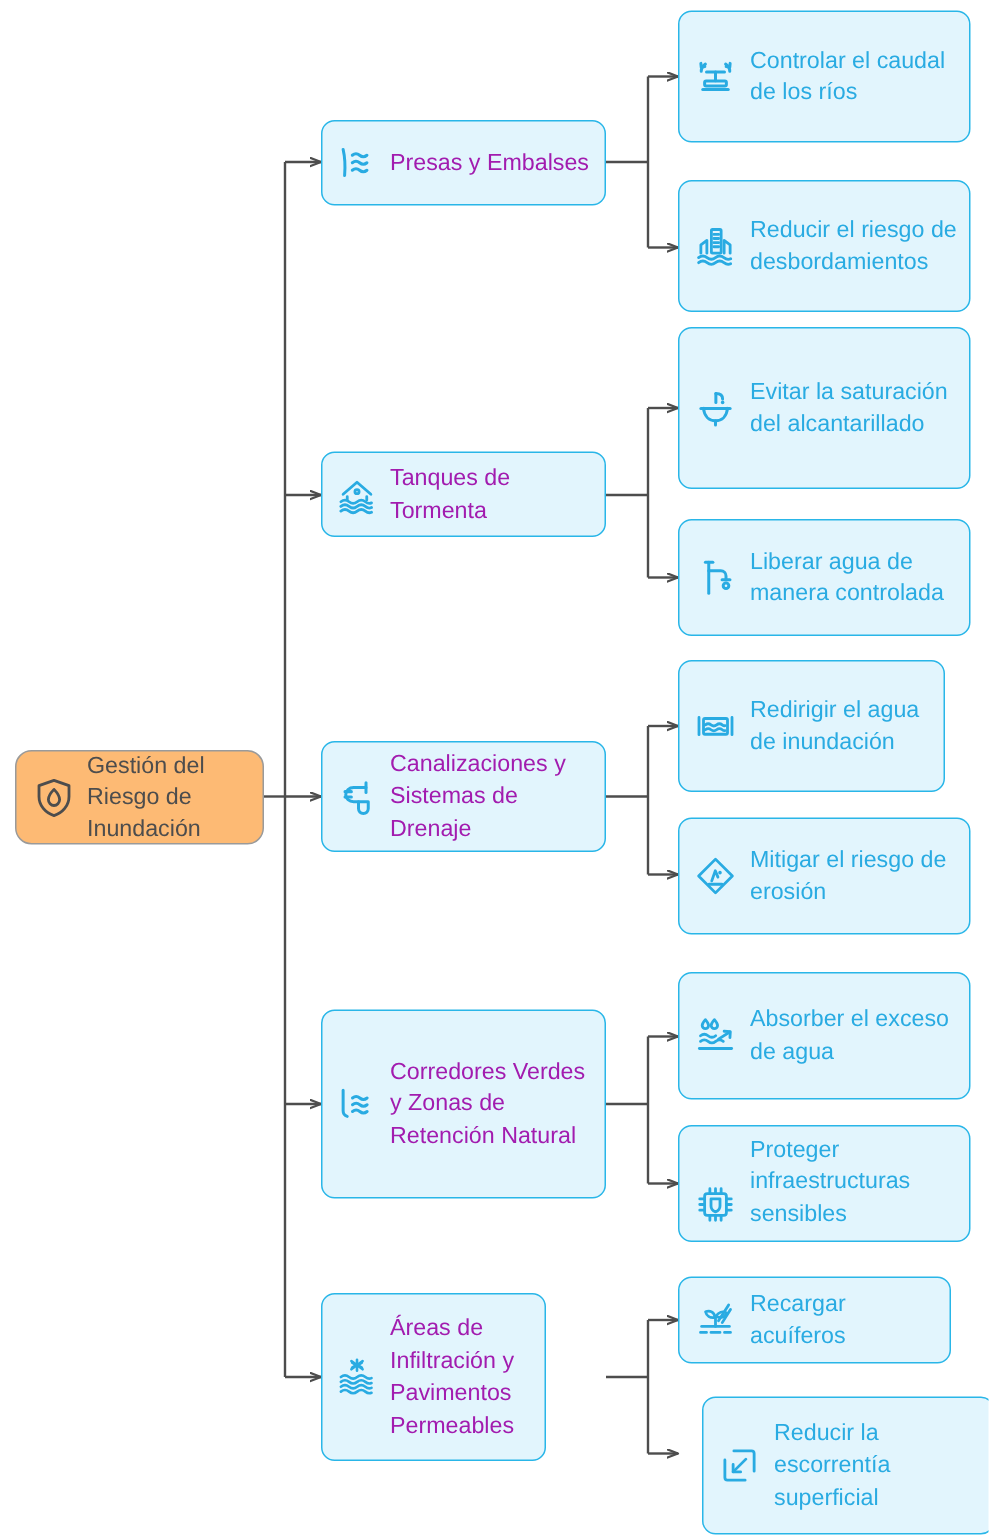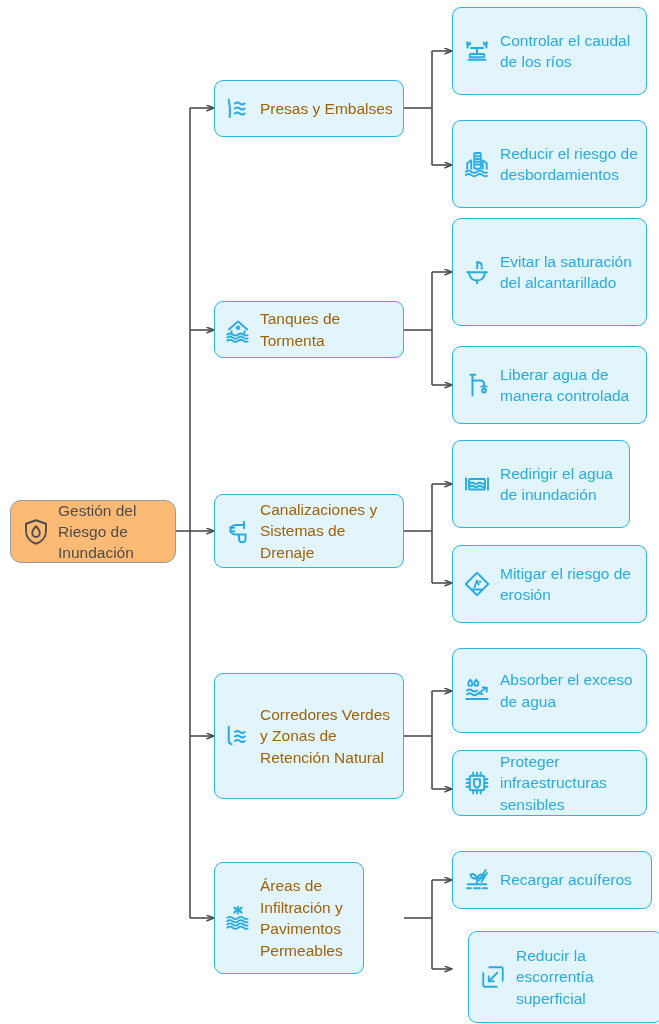--- a/index.html
+++ b/index.html
@@ -59,21 +59,21 @@
   }
 
   
   .branch {
     background: #e2f5fd;
     border: 1.7px solid #29b6e8;
     padding: 7px 8px 7px 6px;
   }
   .branch .ico { width: 34px; height: 34px; margin-right: 5px; }
   .branch .label {
-    color: #a16207;
+    color: #a21caf;
     font-size: 15.5px;
     line-height: 21.5px;
   }
 
   
   .leaf {
     background: #e2f5fd;
     border: 1.7px solid #29b6e8;
     padding: 7px 8px 7px 7px;
   }
@@ -283,21 +283,21 @@
         <path d="M4.0 14.6 c1.35-1.1 2.7-1.1 4.05 0 c1.35 1.1 2.7 1.1 4.05 0 c1.35-1.1 2.7-1.1 4.05 0"></path>
         <path d="M4.0 11.6 c1.35-1.1 2.7-1.1 4.05 0 c1.35 1.1 2.7 1.1 4.05 0"></path>
         <path d="M13.6 13.4 L19.6 9.6"></path>
         <path d="M16.6 9.2 L19.9 9.4 L19.7 12.6"></path>
         <path d="M3.4 18.4 H20.6"></path>
       </svg>
     </span>
     <span class="label">Absorber el exceso de agua</span>
   </div>
 
-  <div class="node leaf" style="left:452px; top:750px; width:195px; height:66px;">
+  <div class="node leaf" style="left:452px; top:750px; width:195px; height:78px;align-items:flex-end;">
     <span class="ico">
       <svg width="30" height="30" viewBox="0 0 24 24" fill="none" stroke="#29abe2" stroke-width="1.5" stroke-linecap="round" stroke-linejoin="round">
         <rect x="6.2" y="6.2" width="11.6" height="11.6" rx="1.4"></rect>
         <path d="M9.6 9.0 L14.4 9.0 L14.4 12.8 c0 1.6-1.1 2.6-2.4 3.1 c-1.3-0.5-2.4-1.5-2.4-3.1 Z"></path>
         <path d="M9.0 3.6 V6.2 M12 3.6 V6.2 M15 3.6 V6.2"></path>
         <path d="M9.0 17.8 V20.4 M12 17.8 V20.4 M15 17.8 V20.4"></path>
         <path d="M3.6 9.0 H6.2 M3.6 12 H6.2 M3.6 15 H6.2"></path>
         <path d="M17.8 9.0 H20.4 M17.8 12 H20.4 M17.8 15 H20.4"></path>
       </svg>
     </span>
@@ -311,21 +311,21 @@
         <path d="M9.0 3.5 L15.0 7.9 M15.0 3.5 L9.0 7.9"></path>
         <path d="M3.4 12.0 c1.45-1.15 2.9-1.15 4.35 0 c1.45 1.15 2.9 1.15 4.35 0 c1.45-1.15 2.9-1.15 4.35 0 c1.1 0.9 2.2 1.1 3.3 0.6"></path>
         <path d="M3.4 14.6 c1.45-1.15 2.9-1.15 4.35 0 c1.45 1.15 2.9 1.15 4.35 0 c1.45-1.15 2.9-1.15 4.35 0 c1.1 0.9 2.2 1.1 3.3 0.6"></path>
         <path d="M3.4 17.2 c1.45-1.15 2.9-1.15 4.35 0 c1.45 1.15 2.9 1.15 4.35 0 c1.45-1.15 2.9-1.15 4.35 0 c1.1 0.9 2.2 1.1 3.3 0.6"></path>
         <path d="M3.4 19.8 c1.45-1.15 2.9-1.15 4.35 0 c1.45 1.15 2.9 1.15 4.35 0 c1.45-1.15 2.9-1.15 4.35 0 c1.1 0.9 2.2 1.1 3.3 0.6"></path>
       </svg>
     </span>
     <span class="label">Áreas de Infiltración y Pavimentos Permeables</span>
   </div>
 
-  <div class="node leaf" style="left:452px; top:851px; width:200px; height:58px;">
+  <div class="node leaf" style="left:452px; top:851px; width:182px; height:58px;">
     <span class="ico">
       <svg width="30" height="30" viewBox="0 0 24 24" fill="none" stroke="#29abe2" stroke-width="1.5" stroke-linecap="round" stroke-linejoin="round">
         <path d="M11.8 10.6 c-2.6 0.5-4.6-0.7-5.1-3.0 c2.4-1.0 4.6 0.2 5.1 3.0 Z"></path>
         <path d="M12.2 10.0 c1.4-2.2 3.6-2.9 5.7-1.7 c-0.9 2.2-3.1 3.0-5.7 1.7 Z"></path>
         <path d="M12 10.4 V15.4"></path>
         <path d="M19.0 4.0 L13.6 12.4 M20.0 6.4 L15.6 13.4"></path>
         <path d="M4.6 15.4 H19.4"></path>
         <path d="M4.0 18.6 H7.2 M9.6 18.6 H14.4 M16.8 18.6 H20.0"></path>
       </svg>
     </span>

